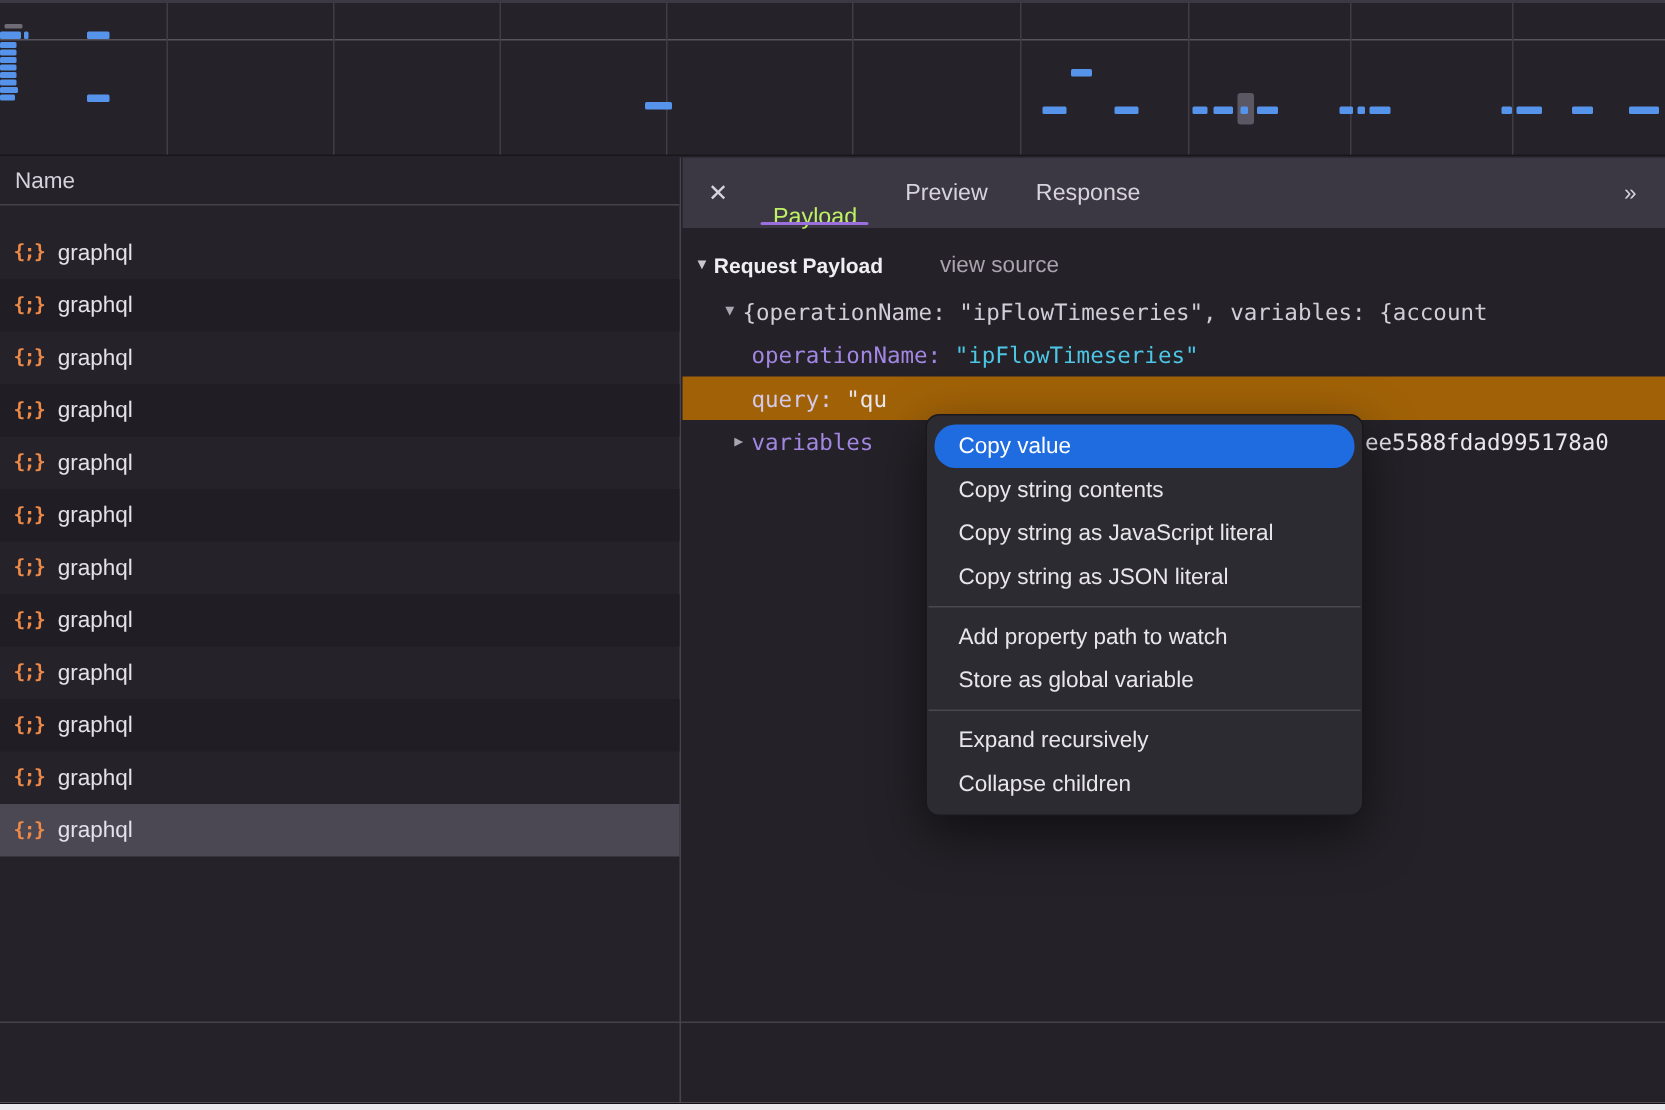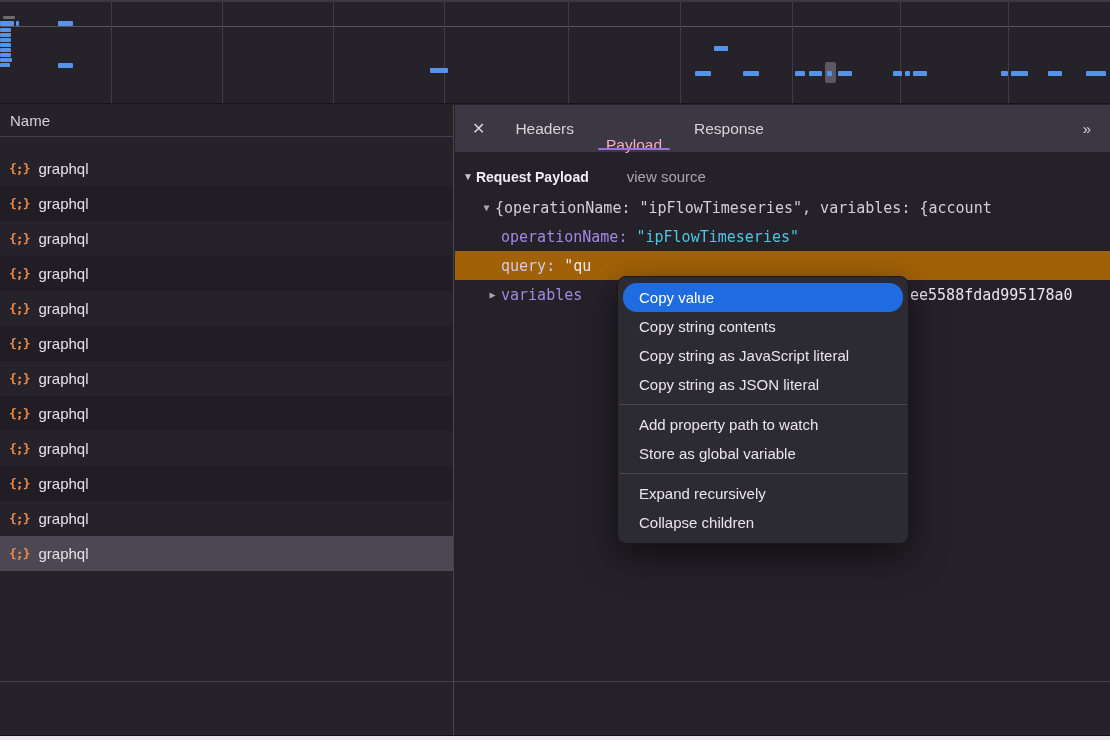--- a/index.html
+++ b/index.html
@@ -58,21 +58,21 @@
   .close-btn {
     display:flex; align-items:center; padding:0 14px 0 17px;
     color:#d7d3db; font-size:16px; cursor:default;
   }
   .tab-list { display:flex; flex:1; }
   .tab {
     position:relative; display:flex; align-items:center; padding:0 16px;
     color:#d7d3db; font-size:15.5px; cursor:default; background:none; border:none;
     font-family:"Liberation Sans", sans-serif;
   }
-  .tab.active { color:#f9a8d4;margin-top:32px; }
+  .tab.active { color:#bef264;margin-top:32px; }
   .tab.active::after {
     content:""; position:absolute; left:8px; right:8px; bottom:2px;
     height:2.5px; background:#9b70de; border-radius:2px;
   }
   .overflow-tabs {
     margin-left:auto; display:flex; align-items:center; padding:0 20px;
     color:#d7d3db; font-size:15px; letter-spacing:-1px; cursor:default;
   }
 
   
@@ -219,22 +219,22 @@
         <span class="json-icon">{;}</span>
         <span>graphql</span>
       </div>
     </div>
 </div>
 
 <div class="right-panel">
   <div class="tab-bar">
     <div class="close-btn">✕</div>
     <div class="tab-list">
-        <button class="tab">Headers</button>
         <button class="tab active">Payload</button>
+        <button class="tab">Preview</button>
         <button class="tab">Response</button>
       </div>
     <div class="overflow-tabs">»</div>
   </div>
 
   <div class="payload-section">
     <div class="section-header">
       <span class="section-toggle">▼</span>
       <span class="section-title">Request Payload</span>
       <span class="view-source">view source</span>

